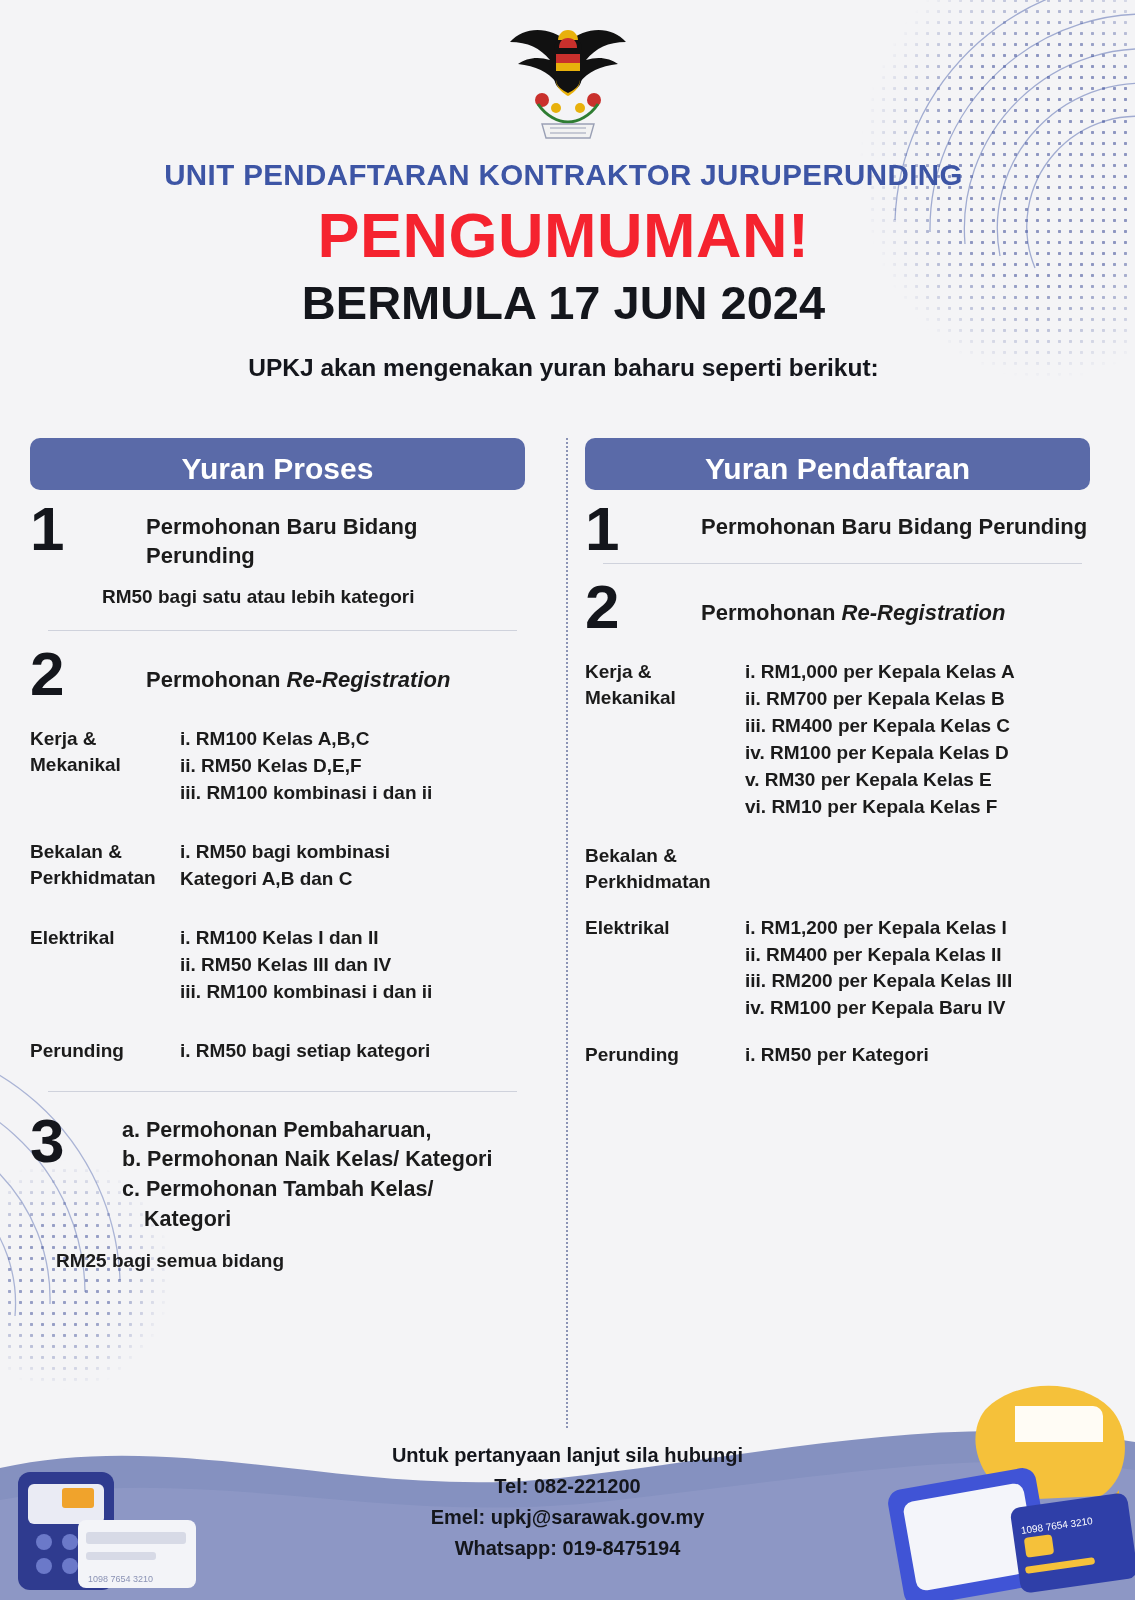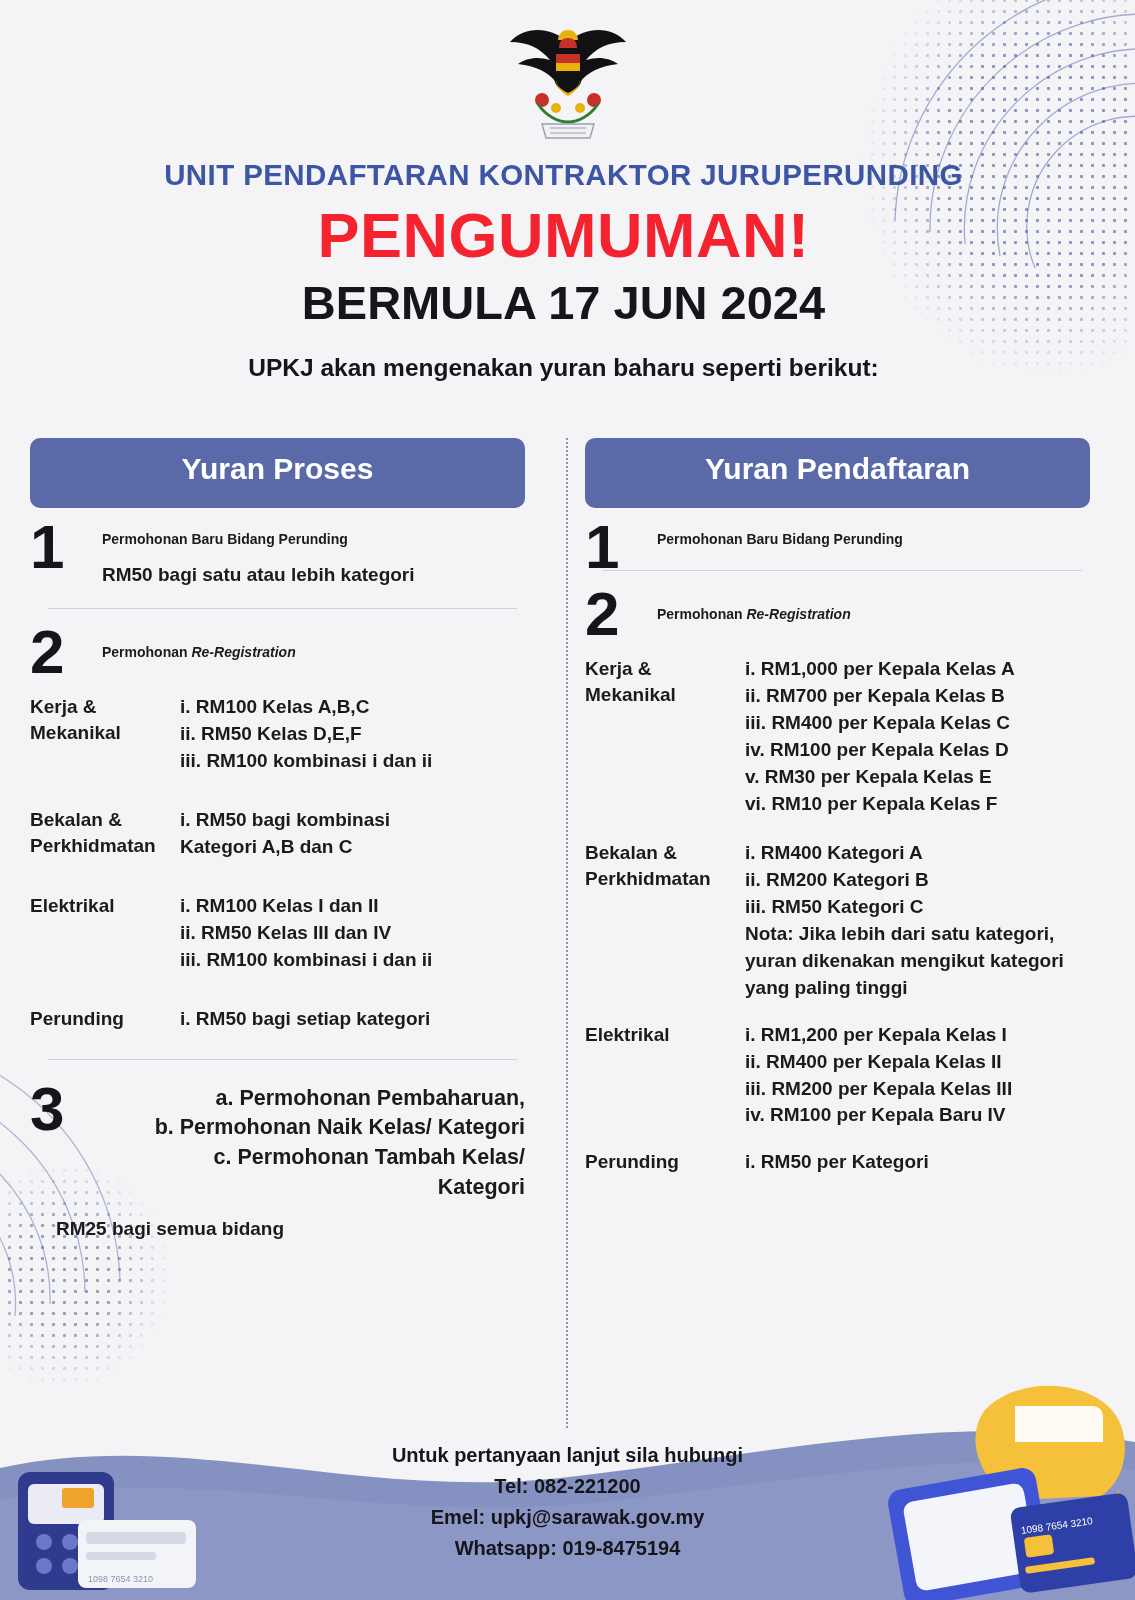--- a/index.html
+++ b/index.html
@@ -61,37 +61,37 @@
 
   
   .columns { position:absolute; top:438px; left:0; width:1135px; }
   .col { position:absolute; top:0; }
   .col-left { left:30px; width:495px; }
   .col-right { left:585px; width:505px; }
 
   .col-header {
     background:#5a6aa8; color:#fff;
     border-radius:10px;
-    height:70px; line-height:62px;
+    height:52px; line-height:62px;
     text-align:center;
     font-size:30px; font-weight:bold;
   }
 
   .divider-vert {
     position:absolute; top:438px; left:566px;
     width:0; height:990px;
     border-left:2px dotted #8b93b5;
   }
 
   .item { position:relative; margin-top:22px; padding-left:72px; }
   .num {
     position:absolute; left:0; top:-14px;
     font-size:62px; font-weight:bold; color:#14161c; line-height:1;
   }
-  .item-title { font-size:14px; font-weight:bold; line-height:1.32; }
+  .item-title { font-size:22px; font-weight:bold; line-height:1.32;margin-left:44px; }
   .item-note { font-size:19px; font-weight:bold; margin-top:16px; }
 
   .hr { border:none; border-top:1.5px solid #cfd2dc; margin:22px 8px 0 18px; }
 
   .rows { margin-top:10px; }
   .row { display:flex; margin-top:32px; }
   .row .lbl { width:150px; flex:none; font-size:19px; font-weight:bold; line-height:1.36; }
   .row .val { font-size:19px; font-weight:bold; line-height:1.42; }
   .row .val div { white-space:nowrap; }
   .row .val div.wrap { white-space:normal; }
@@ -226,21 +226,21 @@
             <div>i. RM50 bagi setiap kategori</div>
           </div>
         </div>
       </div>
     </div>
 
     <hr class="hr" style="margin-top:26px;">
 
     <div class="item" style="margin-top:24px;">
       <div class="num" style="top:-6px;">3</div>
-      <div class="abc" style="padding-left:20px;text-align:right;">
+      <div class="abc" style="padding-left:20px;">
         <div>a.  Permohonan Pembaharuan,</div>
         <div>b. Permohonan Naik Kelas/ Kategori</div>
         <div>c. Permohonan Tambah Kelas/ Kategori</div>
       </div>
       <div class="item-note" style="margin-left:-46px;">RM25 bagi semua bidang</div>
     </div>
   </div>
 
   <div class="col col-right">
     <div class="col-header">Yuran Pendaftaran</div>
@@ -265,26 +265,20 @@
             <div>i.  RM1,000  per Kepala Kelas A</div>
             <div>ii.  RM700 per Kepala Kelas B</div>
             <div>iii. RM400 per Kepala Kelas C</div>
             <div>iv. RM100 per Kepala Kelas D</div>
             <div>v.  RM30 per Kepala Kelas E</div>
             <div>vi. RM10 per Kepala Kelas F</div>
           </div>
         </div>
         <div class="row" style="margin-top:22px;">
           <div class="lbl">Bekalan &amp; Perkhidmatan</div>
-          <div class="val">
-            <div>i.   RM400 Kategori A</div>
-            <div>ii.  RM200 Kategori B</div>
-            <div>iii. RM50 Kategori C</div>
-            <div class="wrap">Nota: Jika lebih dari satu kategori, yuran dikenakan mengikut kategori yang paling tinggi</div>
-          </div>
         </div>
         <div class="row" style="margin-top:20px;">
           <div class="lbl">Elektrikal</div>
           <div class="val">
             <div>i.  RM1,200 per Kepala Kelas I</div>
             <div>ii. RM400 per Kepala Kelas II</div>
             <div>iii. RM200 per Kepala Kelas III</div>
             <div>iv. RM100 per Kepala Baru IV</div>
           </div>
         </div>

